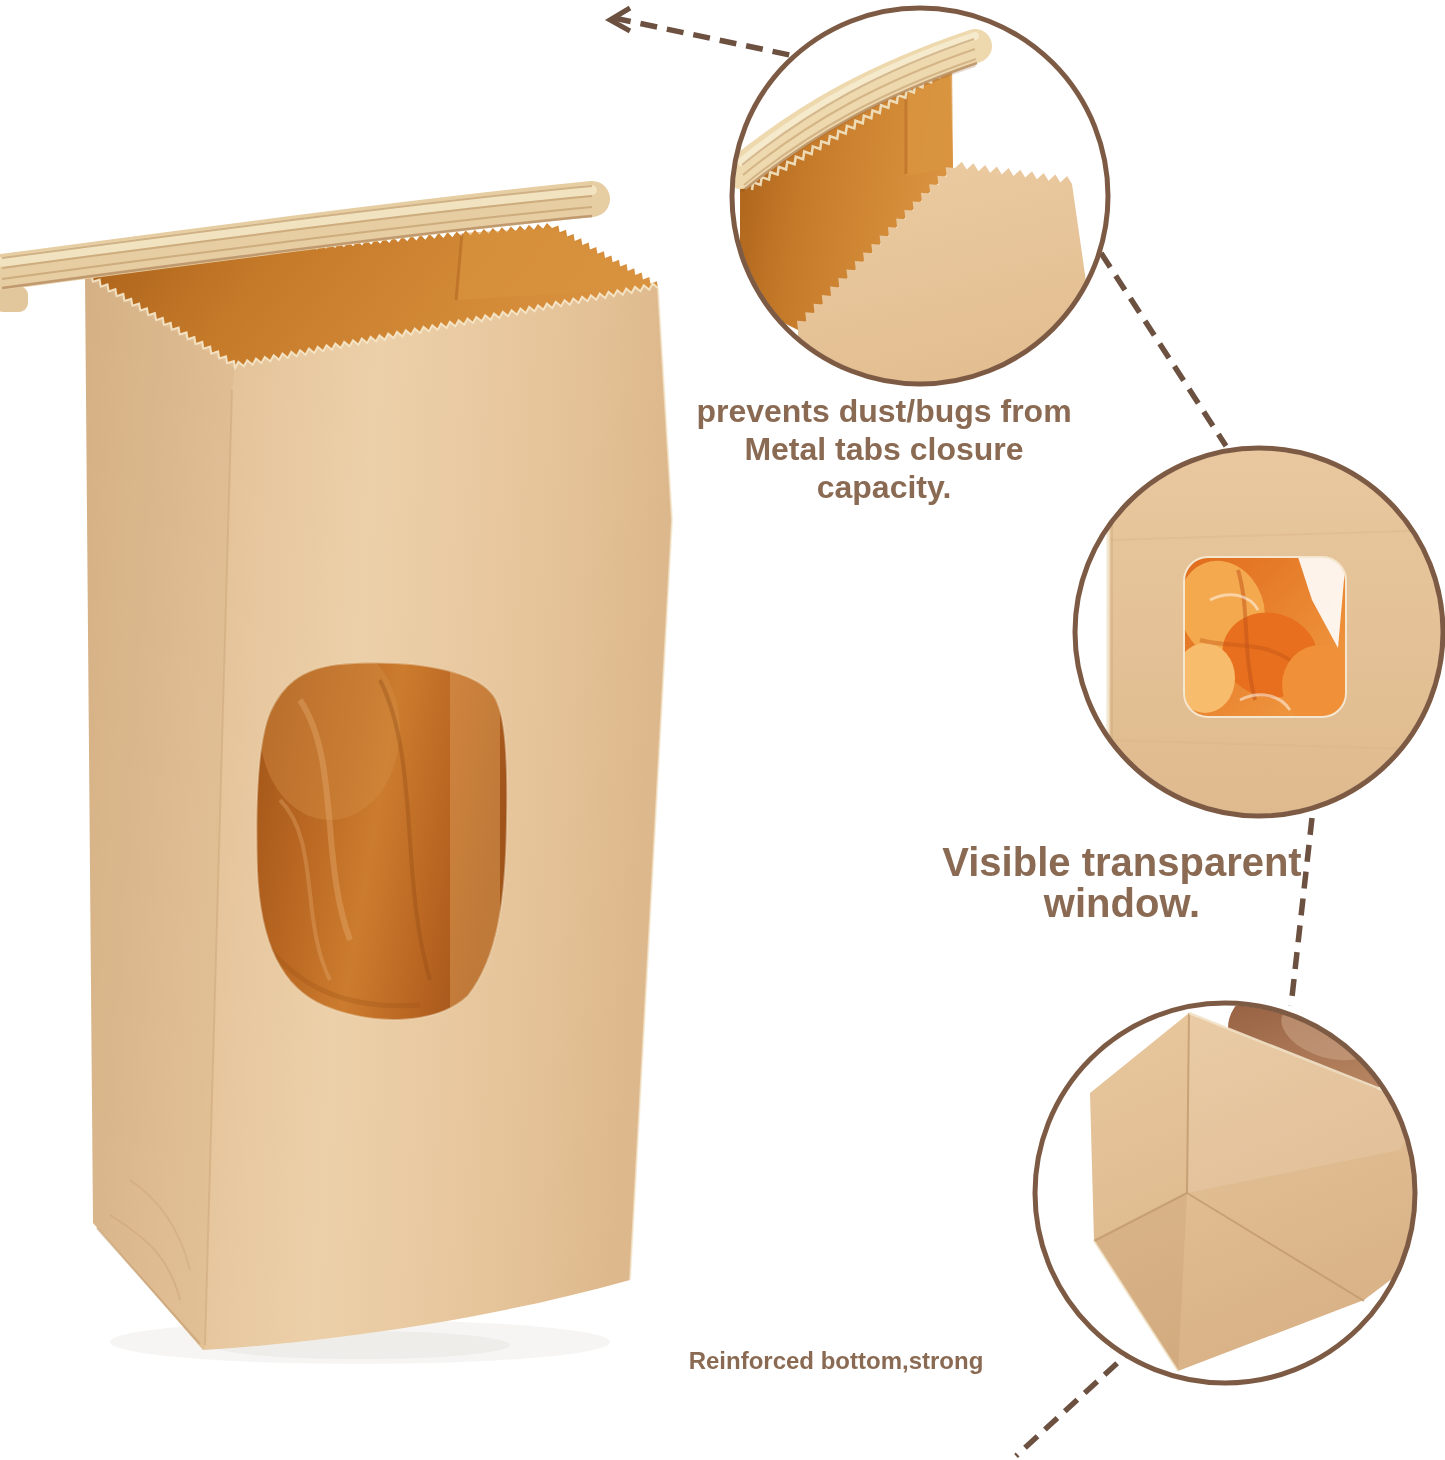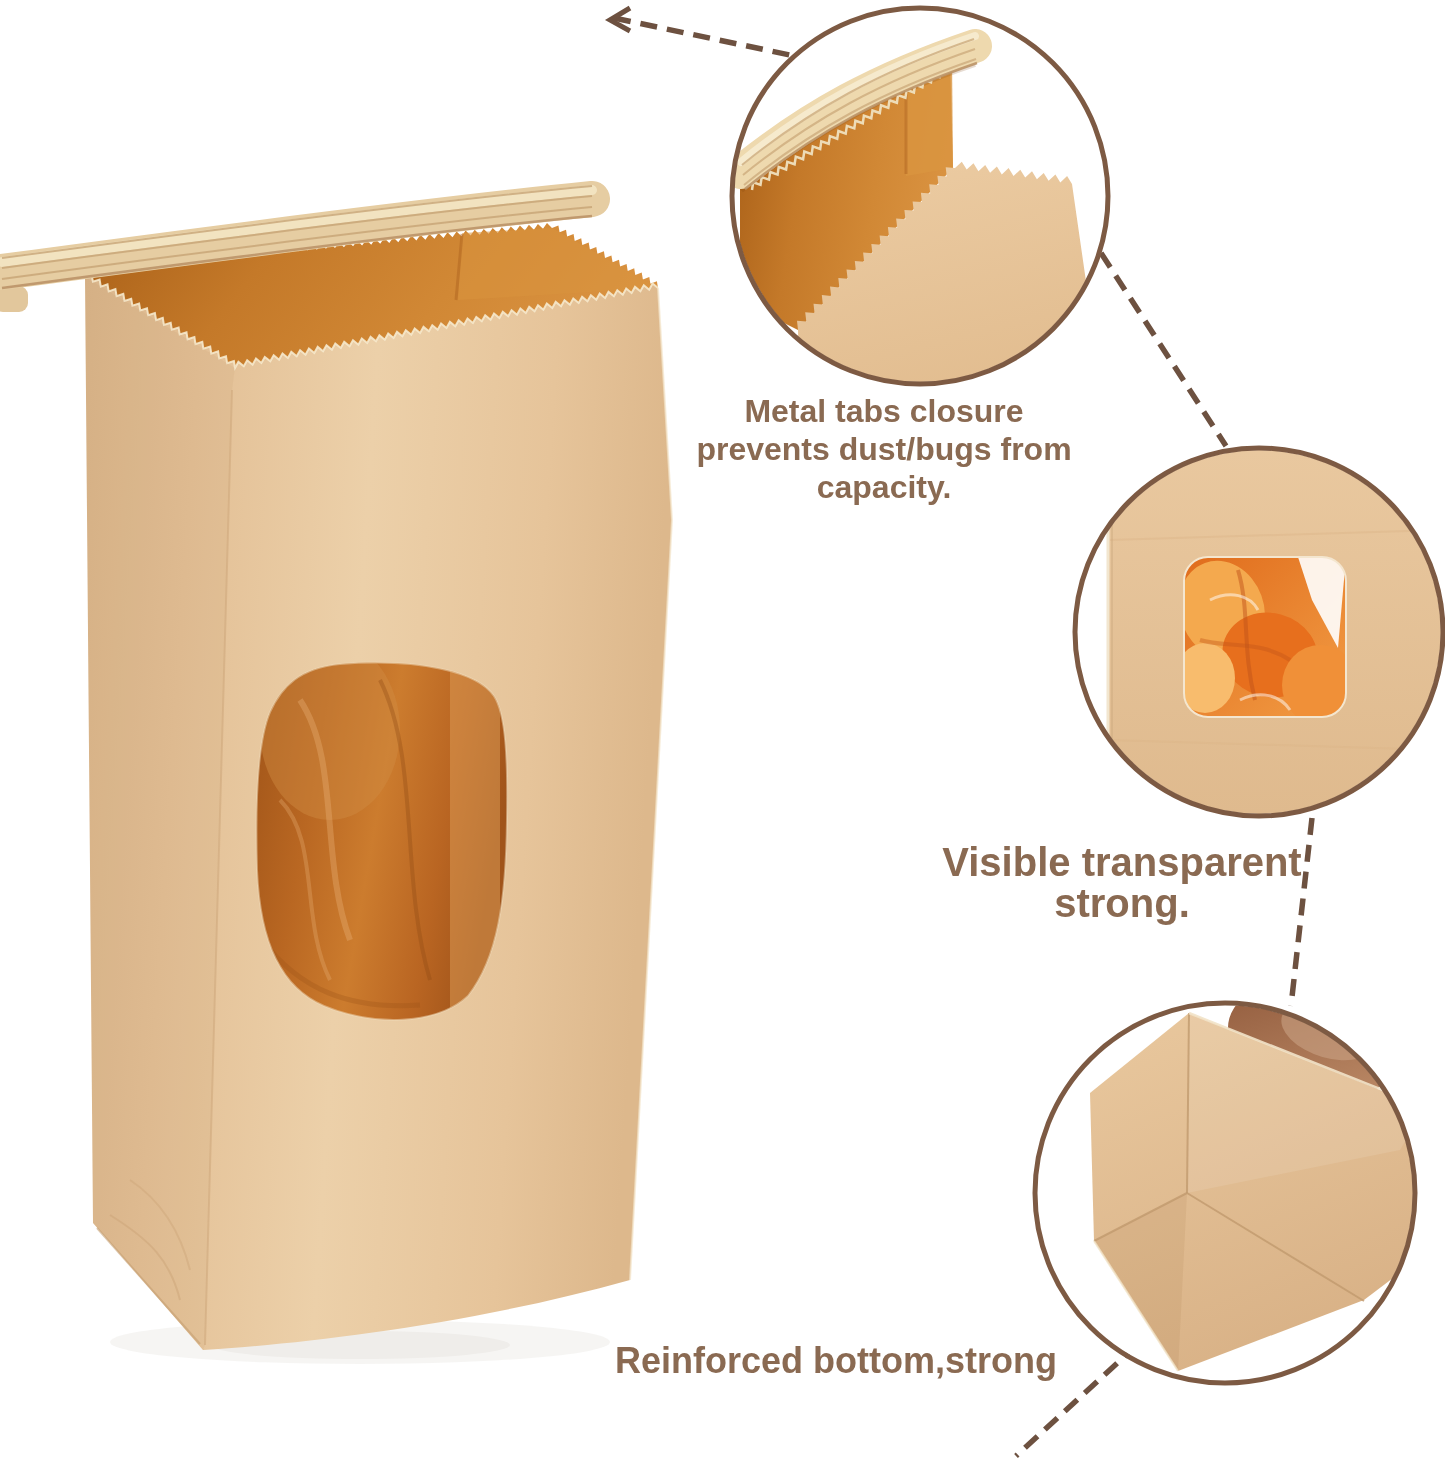--- a/index.html
+++ b/index.html
@@ -5,21 +5,21 @@
   :root{
     --bg:#ffffff; --ring:#7d5a43; --dash:#6d5140; --text:#8a6a52;
   }
   html,body{margin:0;padding:0;background:var(--bg);}
   #stage{position:relative;width:1445px;height:1460px;background:var(--bg);overflow:hidden;
          font-family:"Liberation Sans",sans-serif;}
   #art{position:absolute;left:0;top:0;}
   .caption{position:absolute;font-weight:700;color:var(--text);text-align:center;white-space:nowrap;}
   #cap1{left:614px;top:392px;width:540px;font-size:32px;line-height:38px;}
   #cap2{left:882px;top:842px;width:480px;font-size:40px;line-height:41px;}
-  #cap3{left:556px;top:1340px;width:560px;font-size:36px;line-height:42px;}
+  #cap3{left:556px;top:1340px;width:560px;font-size:24px;line-height:42px;}
 </style>
 </head>
 <body>
 
 <div id="stage">
 <svg id="art" width="1445" height="1460" viewBox="0 0 1445 1460">
   <defs>
     <linearGradient id="gradFace" x1="0" y1="0" x2="1" y2="0.12">
       <stop offset="0" stop-color="#d9b58b"></stop>
           <stop offset="0.2" stop-color="#e3c096"></stop>
@@ -195,24 +195,24 @@
       <line x1="1094" y1="1241" x2="1187" y2="1193" stroke="#c19a6e" stroke-width="2" opacity="0.8"></line>
       <line x1="1187" y1="1193" x2="1364" y2="1301" stroke="#c19a6e" stroke-width="2" opacity="0.8"></line>
       <line x1="1189" y1="1013" x2="1423" y2="1106" stroke="#f2e4c9" stroke-width="2.5" opacity="0.9"></line>
       <line x1="1094" y1="1241" x2="1178" y2="1371" stroke="#f2e4c9" stroke-width="2" opacity="0.8"></line>
     </g>
     <circle cx="1225" cy="1193" r="190" fill="none" stroke="var(--ring)" stroke-width="5"></circle>
   </g>
 </svg>
 
   <div id="cap1" class="caption">
+    <div>prevents dust/bugs from</div>
     <div>Metal tabs closure</div>
-    <div>prevents dust/bugs from</div>
     <div>capacity.</div>
   </div>
   <div id="cap2" class="caption">
     <div>Visible transparent</div>
-    <div>strong.</div>
+    <div>window.</div>
   </div>
   <div id="cap3" class="caption">
     <div>Reinforced bottom,strong</div>
   </div>
 </div>
 
 </body></html>

